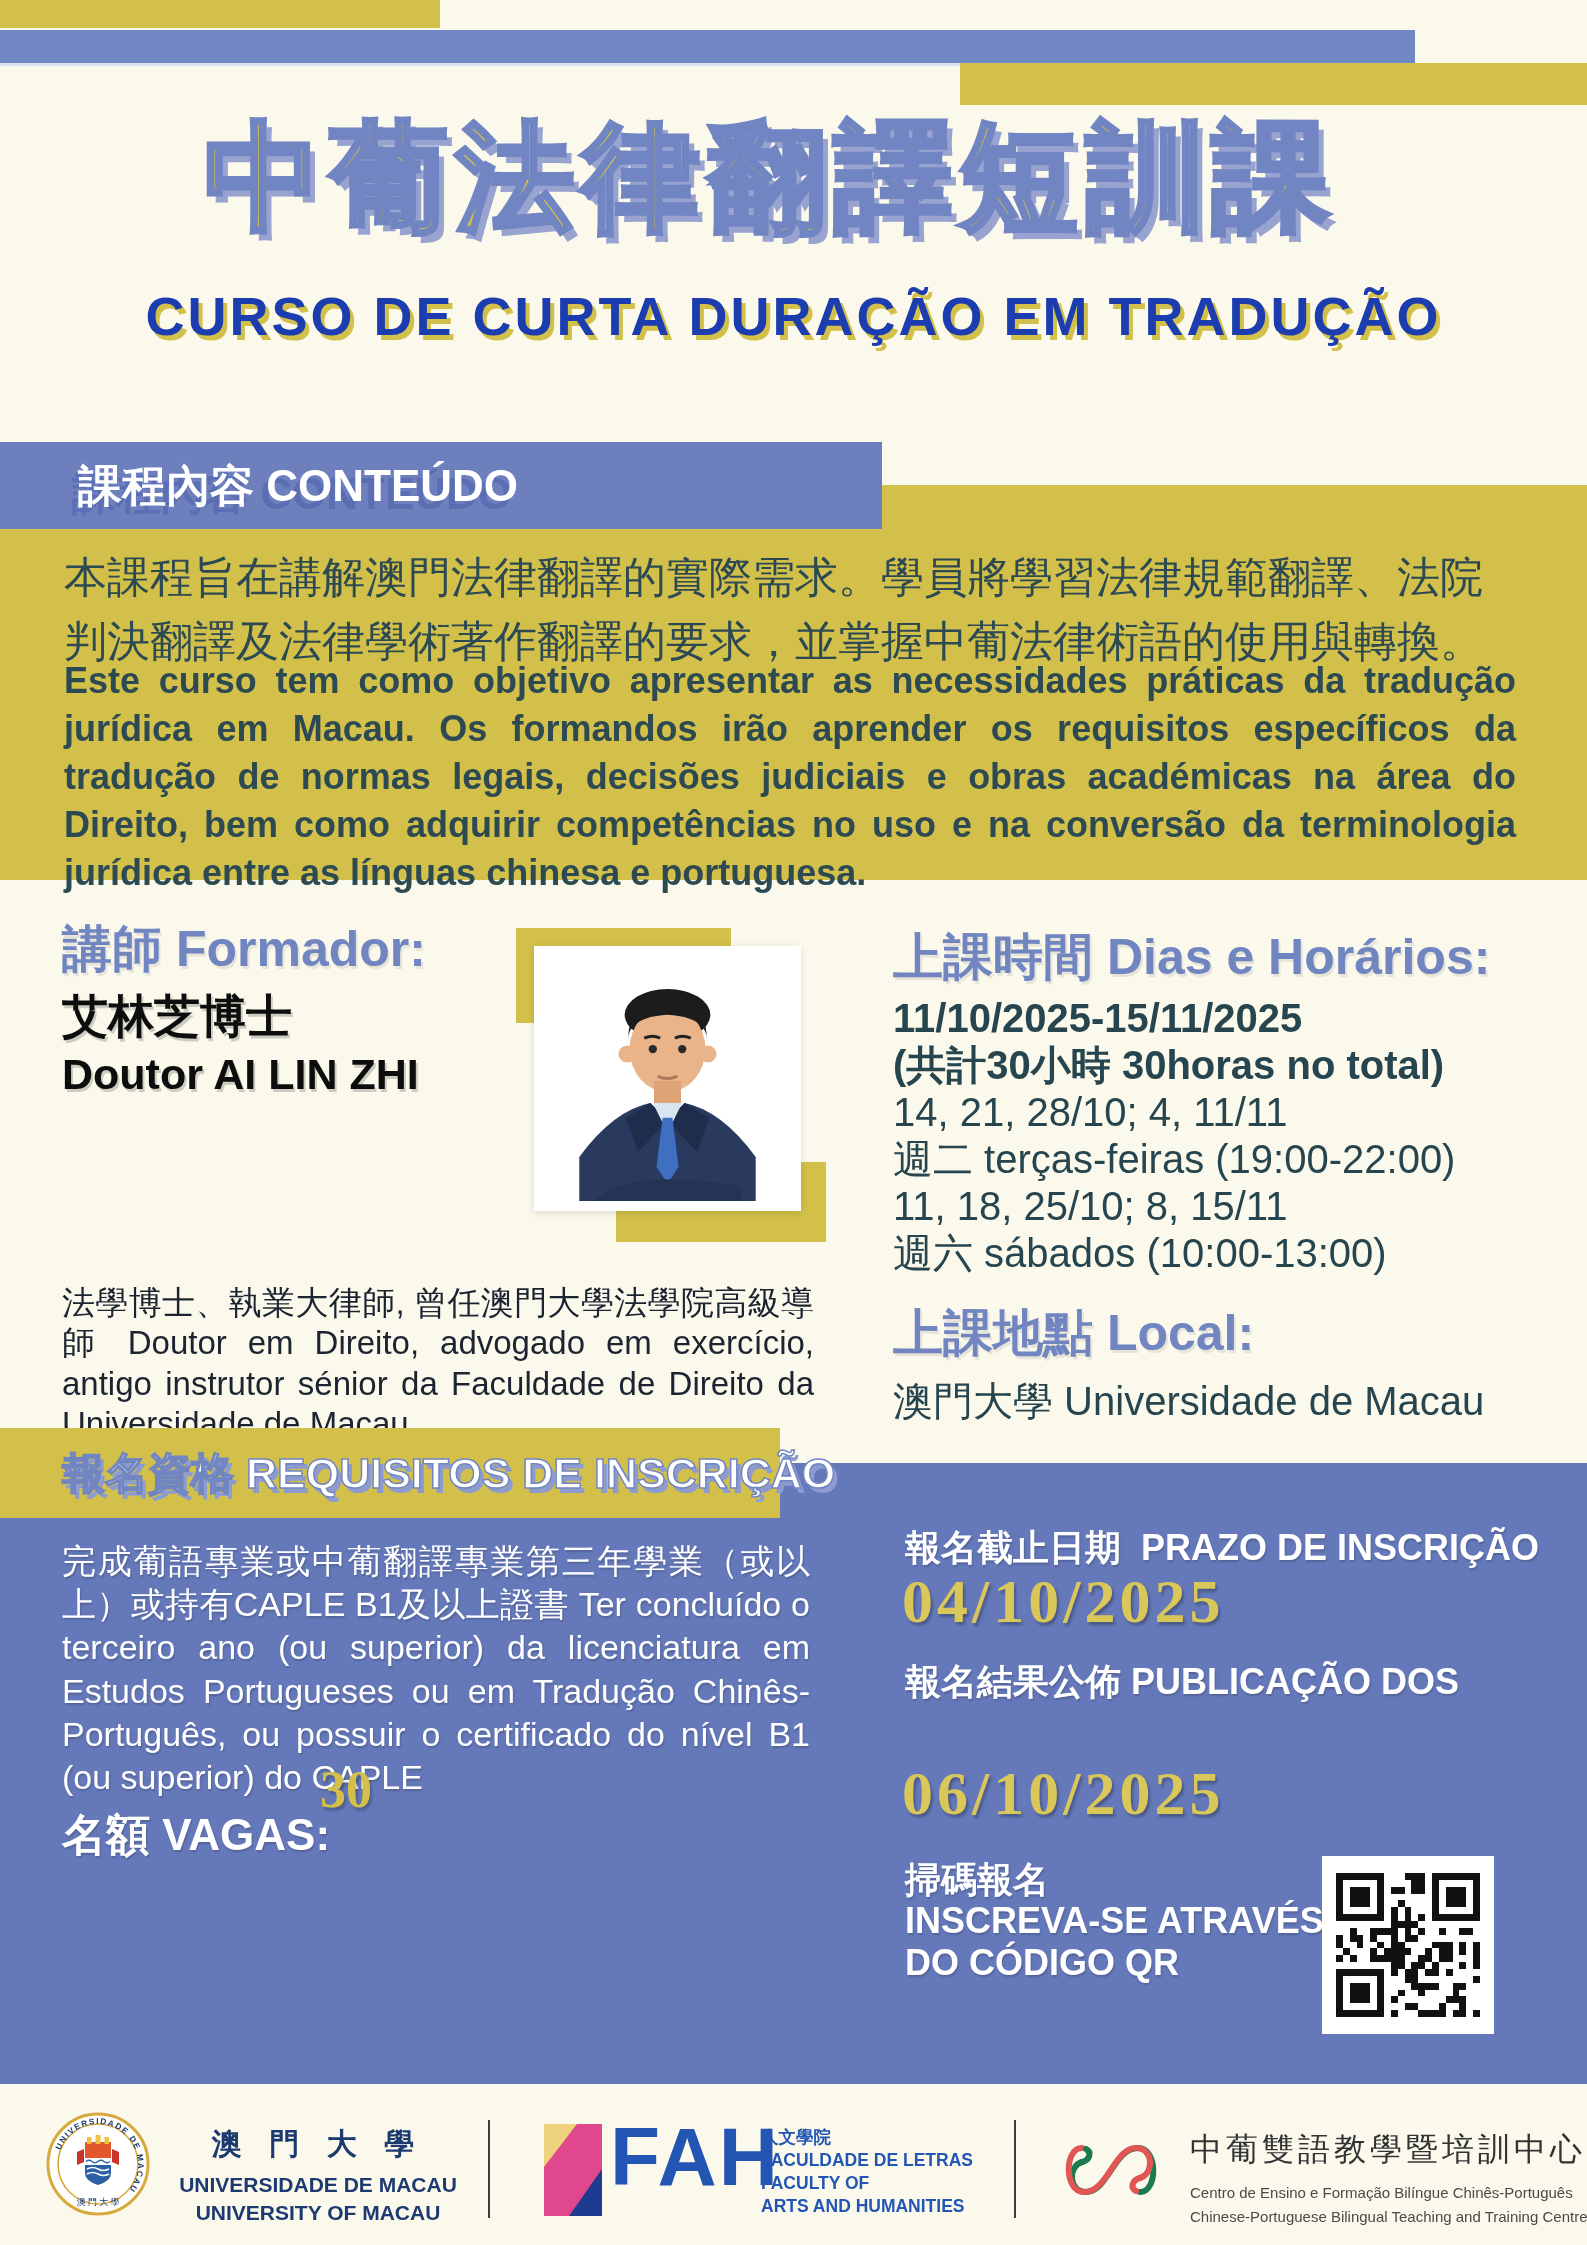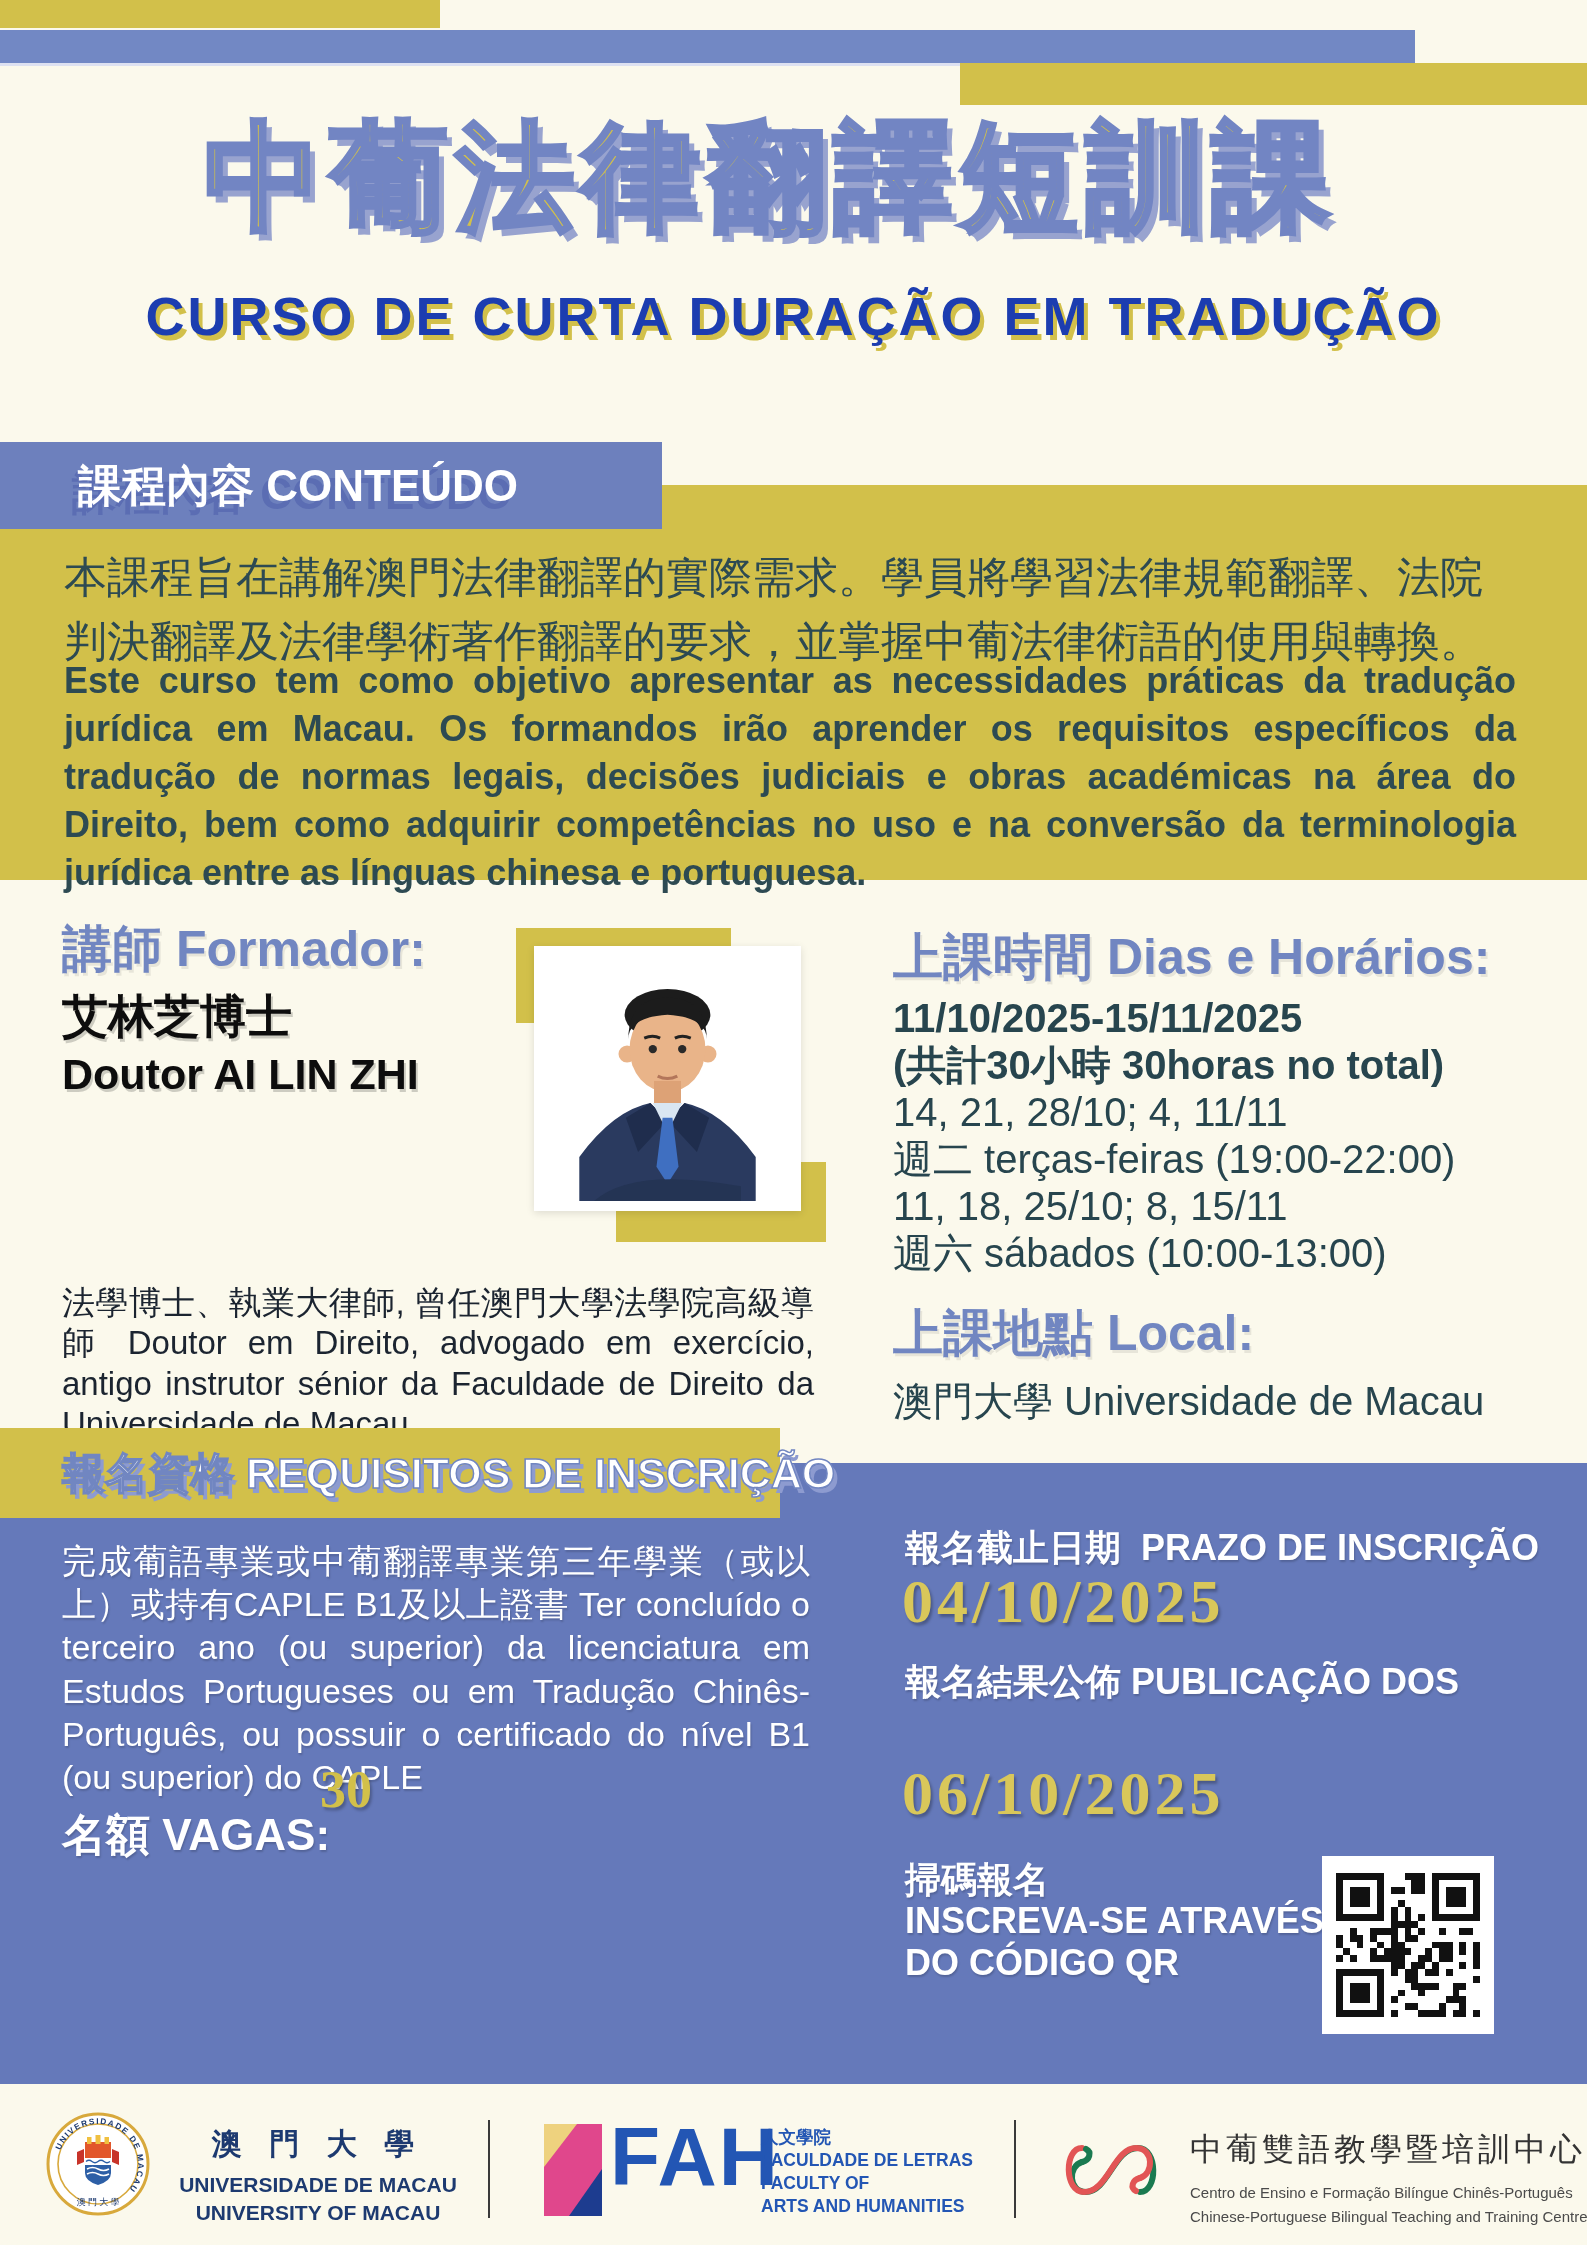--- a/index.html
+++ b/index.html
@@ -21,21 +21,21 @@
     text-shadow:7px 8px 0 #98a3cf;
     line-height:1.25;
   }
   .subtitle{
     left:0;top:286px;width:1587px;text-align:center;
     font-size:54px;font-weight:800;letter-spacing:3px;color:#1c3db0;
     text-shadow:4px 5px 0 #d2c04a; line-height:60px;
   }
   
   .content-box{left:0;top:485px;width:1587px;height:395px;background:#d2c04a;}
-  .content-label-box{left:0;top:442px;width:662px;height:87px;background:#6d80bd;}
+  .content-label-box{left:0;top:442px;width:882px;height:87px;background:#6d80bd;}
   .content-label{
     padding-left:78px;line-height:87px;font-size:44px;font-weight:bold;color:#ffffff;
     text-shadow:-6px 8px 0 #5b6db3; white-space:nowrap;
   }
   .content-zh{left:64px;top:546px;width:1460px;font-size:43px;line-height:1.48;color:#2d4a52;}
   .content-pt{left:64px;top:657px;width:1452px;font-size:36px;font-weight:bold;line-height:1.33;
     color:#2d4a52;text-align:justify;}
   
   .periwinkle-h{color:#7186c1;font-weight:bold;font-size:50px;text-shadow:2px 3px 0 rgba(0,0,0,0.08);white-space:nowrap;}
   .inst-label{left:62px;top:916px;}

